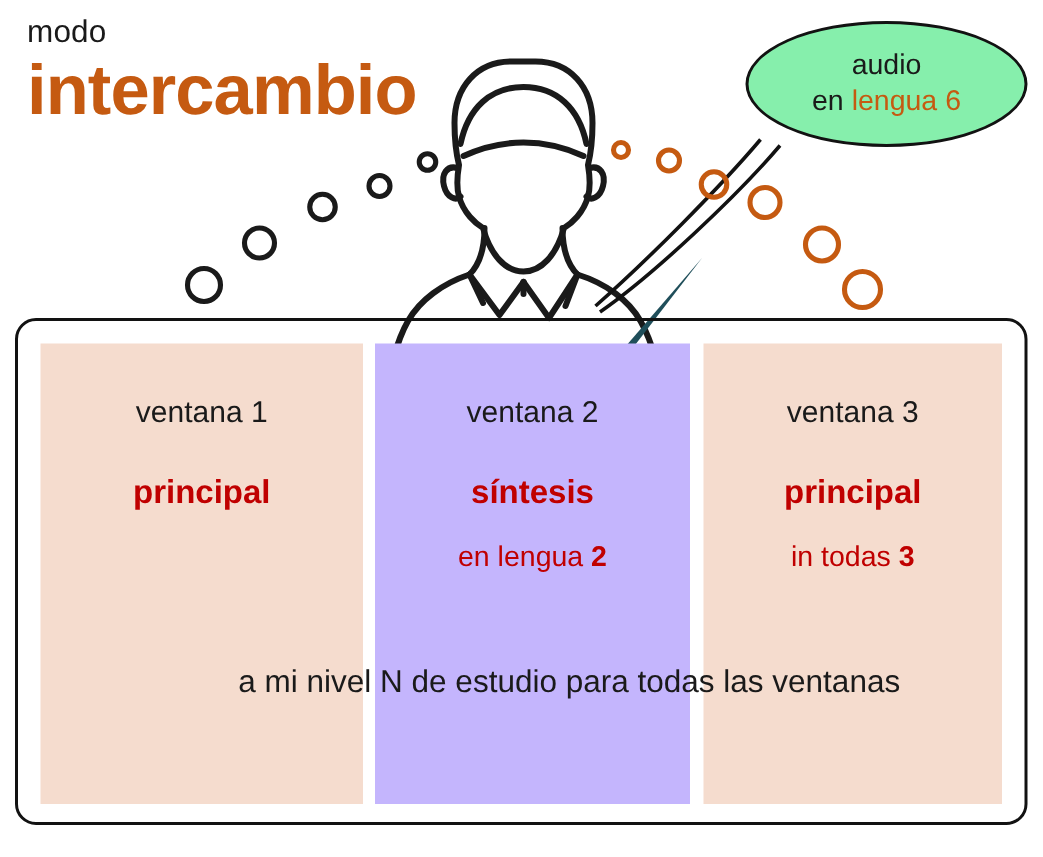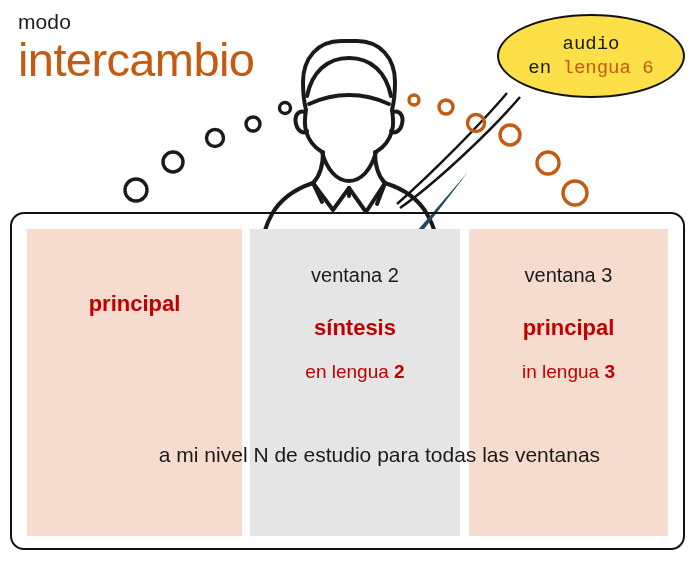--- a/index.html
+++ b/index.html
@@ -27,21 +27,21 @@
     width: 330px;
   }
   #modo-label {
     font-size: 21px;
     color: #1a1a1a;
     line-height: 1.1;
     letter-spacing: 0.1px;
   }
   #intercambio-title {
     font-size: 47px;
-    font-weight: normal;
+    font-weight: bold;
     color: #C55A11;
     line-height: 1.08;
     letter-spacing: -0.6px;
     margin-top: 2px;
   }
 
   
   #art-layer {
     position: absolute;
     left: 0;
@@ -53,23 +53,22 @@
 
   
   #speech-bubble {
     position: absolute;
     left: 497px;
     top: 14px;
     width: 188px;
     height: 84px;
     border: 2.4px solid #121212;
     border-radius: 50% / 50%;
-    background: #fde047;
+    background: #86efac;
     box-sizing: border-box;
-    font-family: Liberation Mono, monospace;
   }
   #bubble-text {
     position: absolute;
     left: 0;
     top: 0;
     width: 100%;
     height: 100%;
     display: flex;
     flex-direction: column;
     align-items: center;
@@ -101,21 +100,21 @@
   }
   .column {
     position: absolute;
     top: 17px;
     height: 307px;
     box-sizing: border-box;
     padding-top: 34px;
     text-align: center;
   }
   #column-1 { left: 17px;  width: 215px; background: #F5DCCE; }
-  #column-2 { left: 240px; width: 210px; background: #e5e5e5; }
+  #column-2 { left: 240px; width: 210px; background: #c4b5fd; }
   #column-3 { left: 459px; width: 199px; background: #F5DCCE; }
 
   .col-window-label {
     font-size: 20px;
     color: #1a1a1a;
     line-height: 1.2;
   }
   .col-role {
     font-size: 22px;
     font-weight: bold;
@@ -225,33 +224,34 @@
   <div id="speech-bubble">
     <div id="bubble-text">
       <div id="bubble-line1">audio</div>
       <div id="bubble-line2"><span>en </span><span class="accent">lengua 6</span></div>
     </div>
   </div>
 
   <div id="columns">
 
     <div class="column" id="column-1">
+      <div class="col-window-label">ventana 1</div>
       <div class="col-role">principal</div>
     </div>
 
     <div class="column" id="column-2">
       <div class="col-window-label">ventana 2</div>
       <div class="col-role">síntesis</div>
       <div class="col-lang"><span>en lengua </span><b>2</b></div>
     </div>
 
     <div class="column" id="column-3">
       <div class="col-window-label">ventana 3</div>
       <div class="col-role">principal</div>
-      <div class="col-lang"><span>in lengua </span><b>3</b></div>
+      <div class="col-lang"><span>in todas </span><b>3</b></div>
     </div>
   </div>
 
   <div id="panel"></div>
 
   <div id="footer-note">a mi nivel N de estudio para todas las ventanas</div>
 
 </div>
 
 </body></html>

